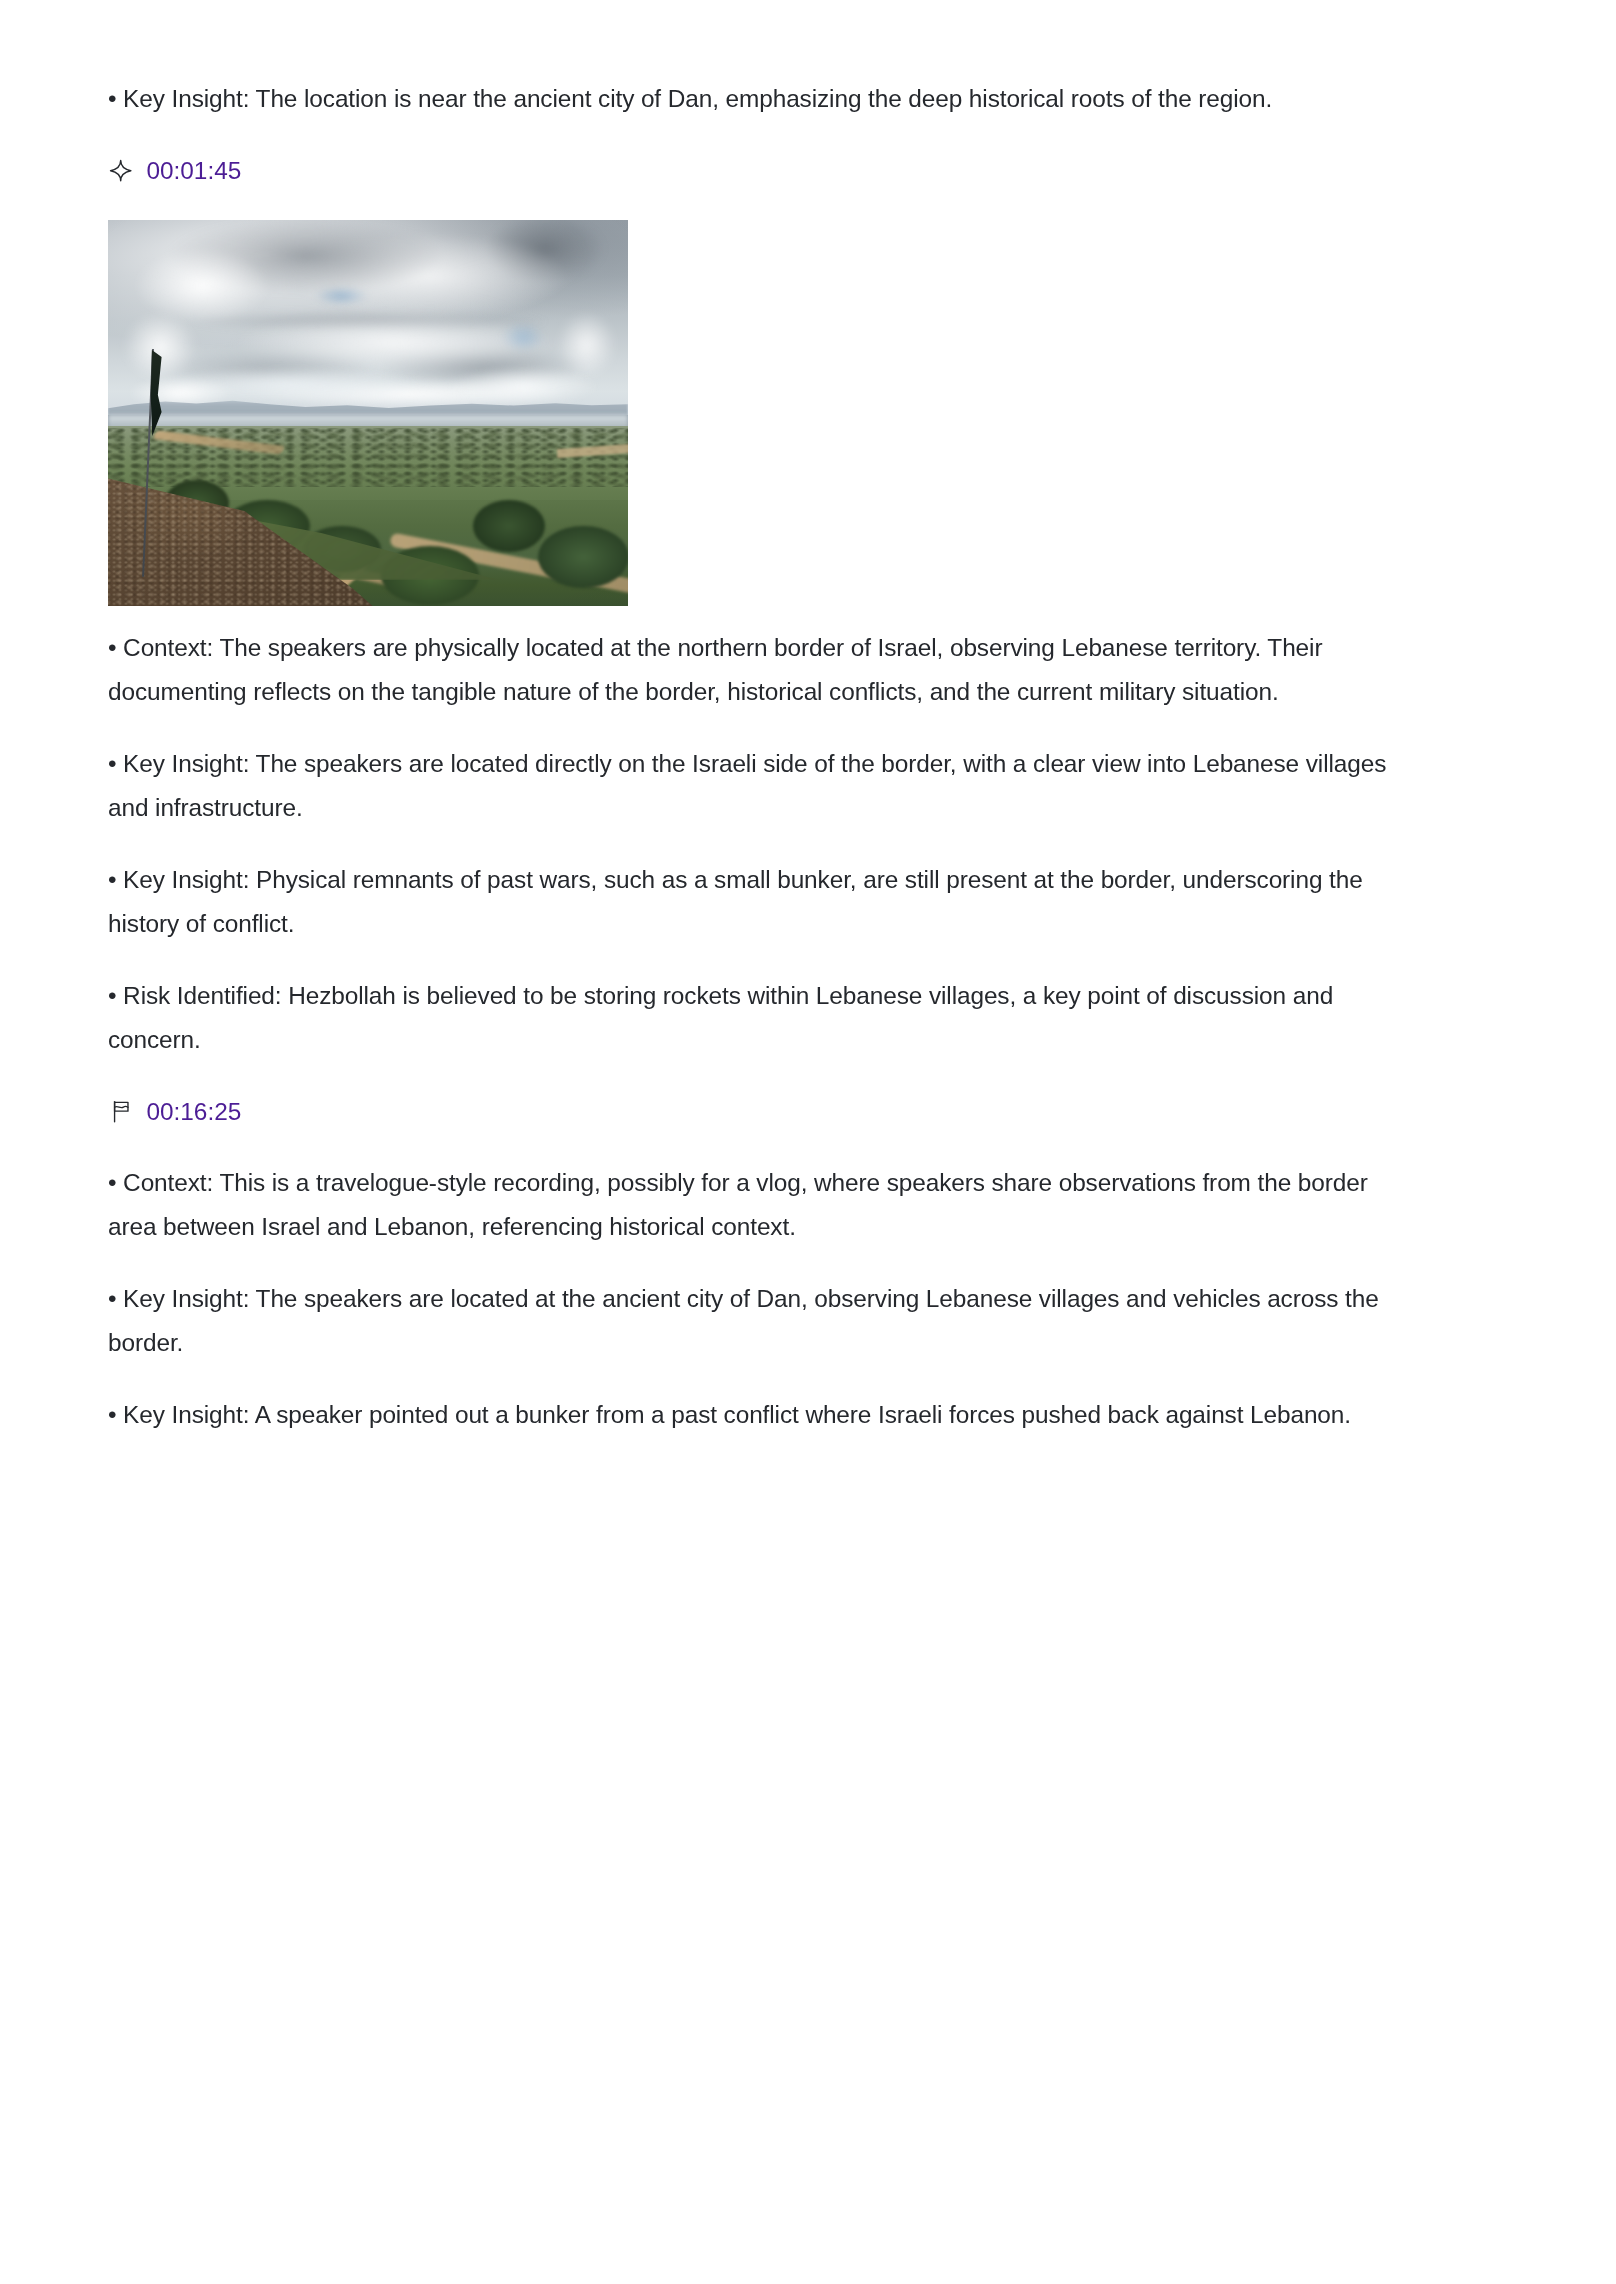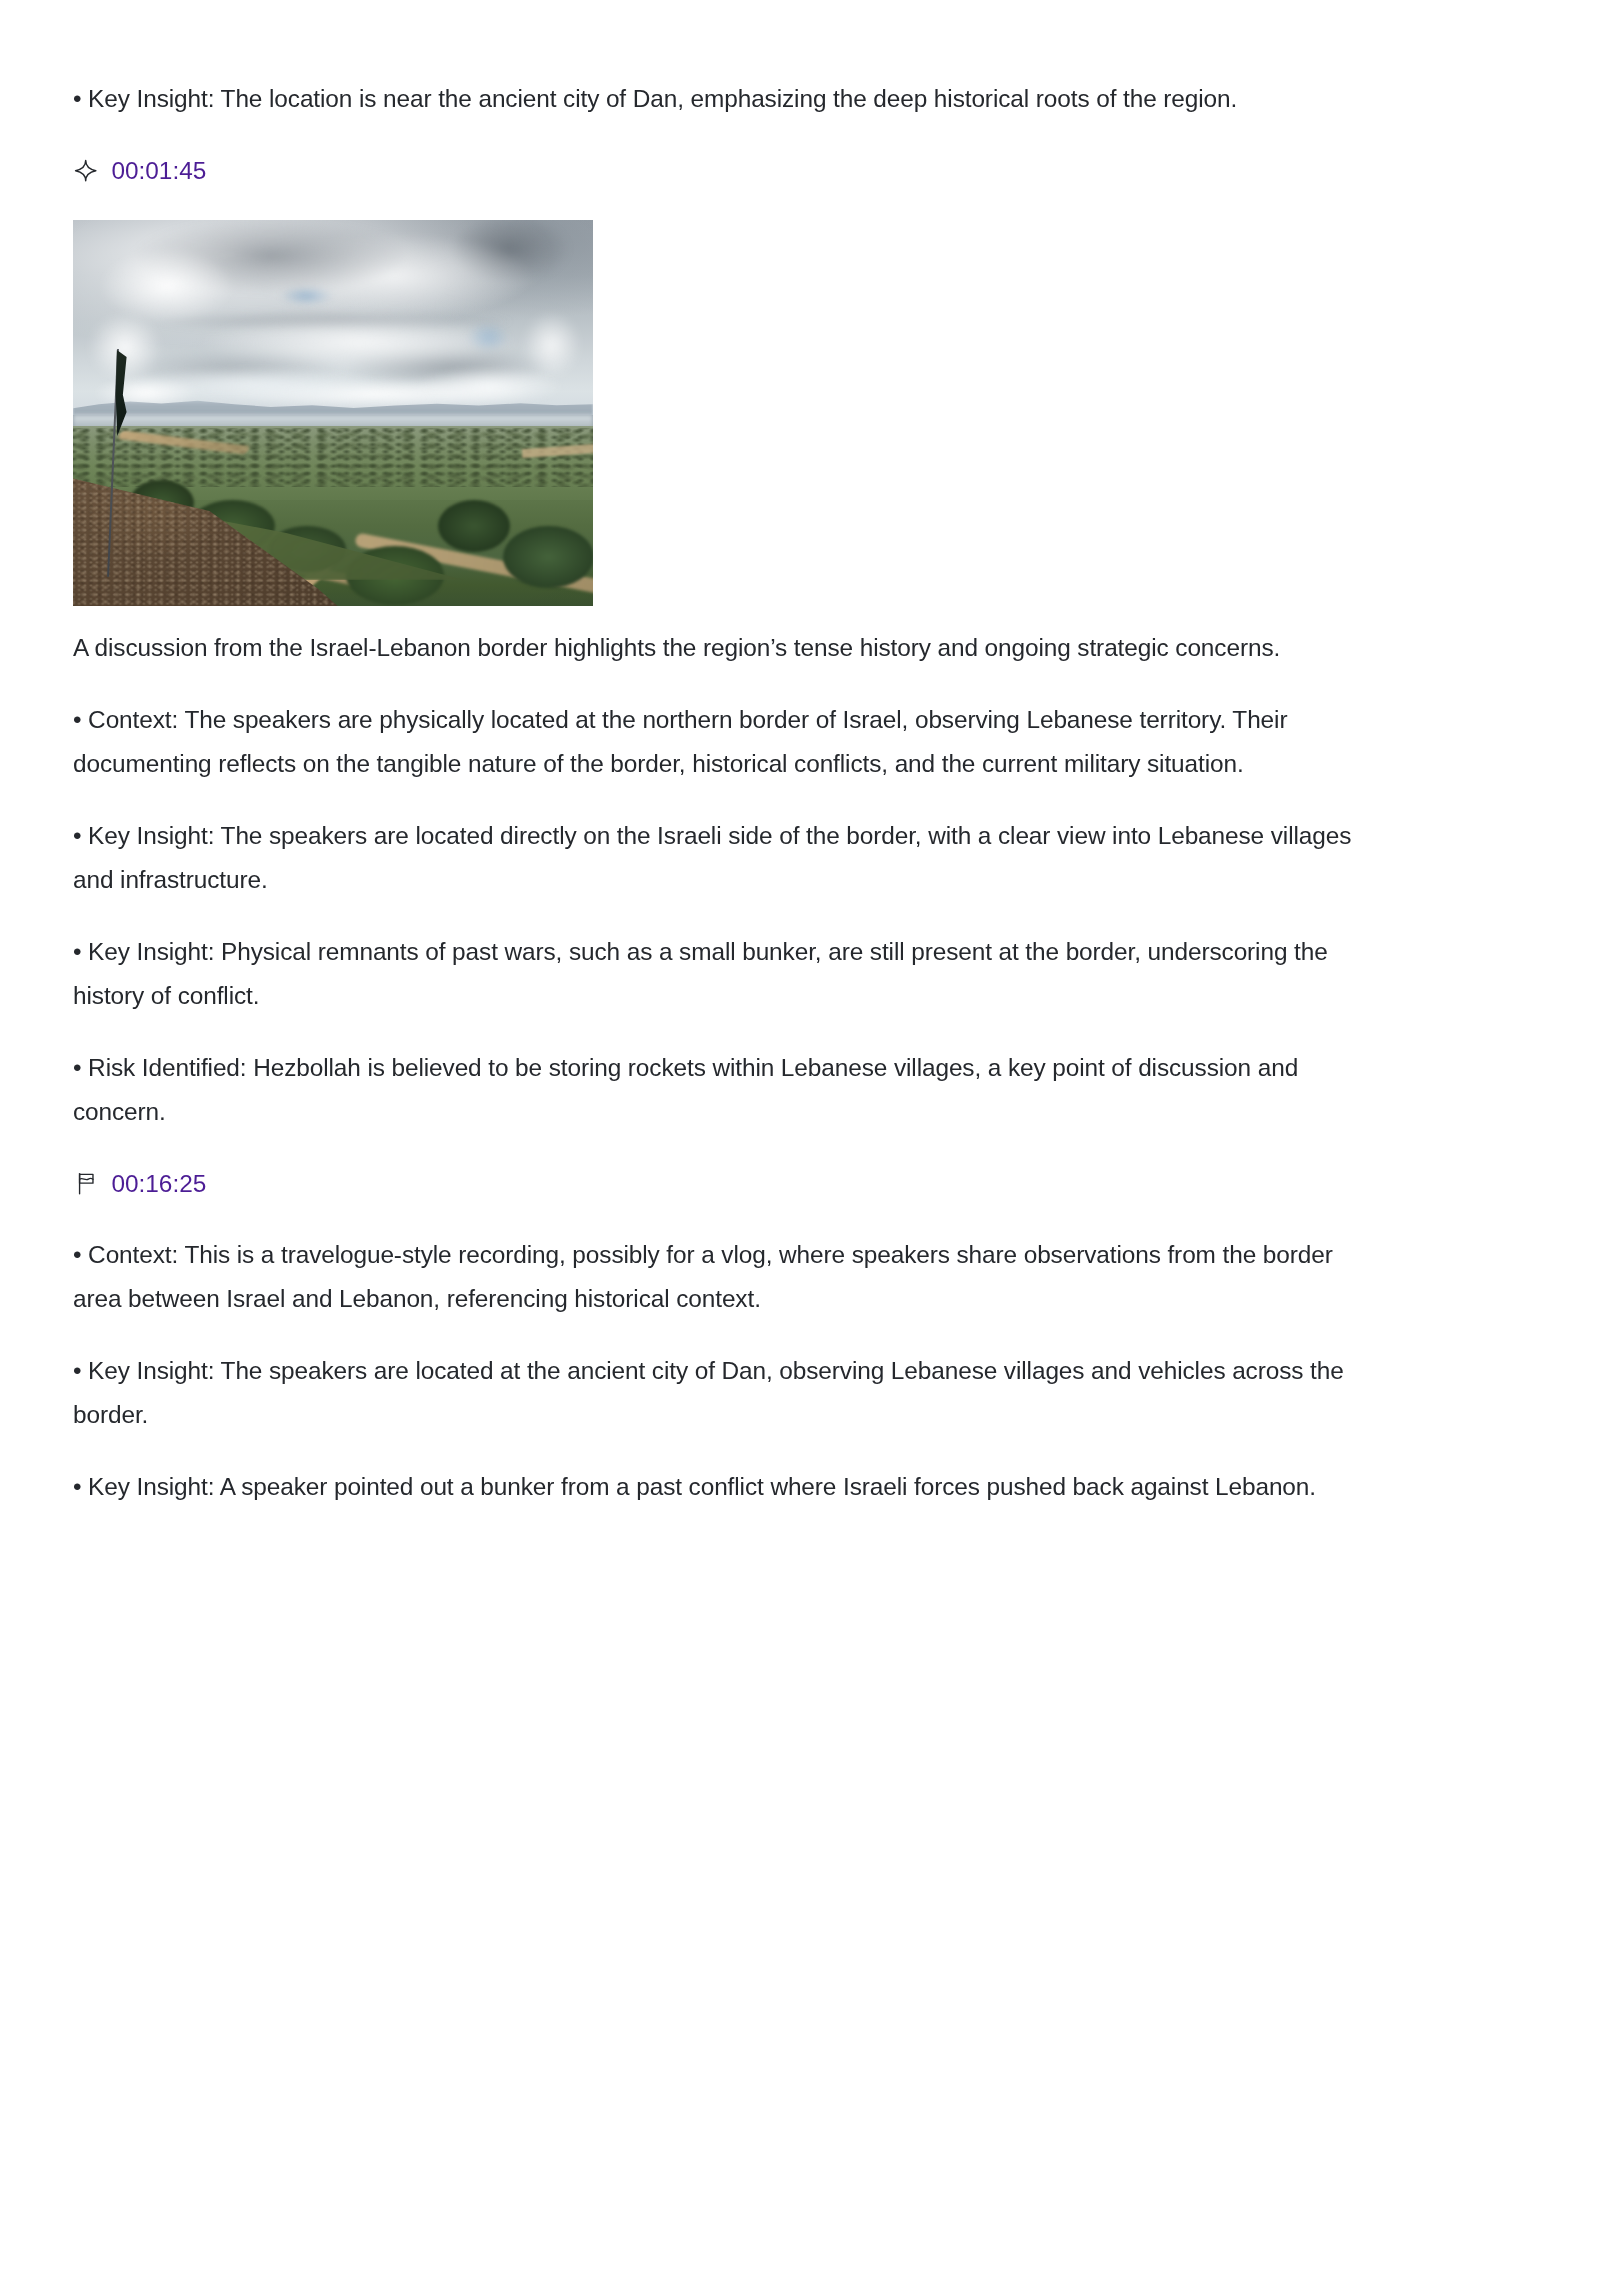--- a/index.html
+++ b/index.html
@@ -13,21 +13,21 @@
     height: 2284px;
     font-family: "Liberation Sans", "DejaVu Sans", sans-serif;
     color: #25282d;
     overflow: hidden;
   }
 
   .page {
     box-sizing: border-box;
     width: 1617px;
     height: 2284px;
-    padding: 77px 174px 0 73px;
+    padding: 77px 174px 0 108px;
     background: #ffffff;
   }
 
   .block {
     font-size: 24.4px;
     line-height: 44px;
     letter-spacing: -0.1px;
     color: #25282d;
     margin: 0 0 28px 0;
     max-width: 1279px;
@@ -339,21 +339,20 @@
       <div class="ph-soil"></div>
       <div class="ph-soil-grain"></div>
 
       <div class="ph-pole"></div>
       <div class="ph-flag"></div>
 
       <div class="ph-vign"></div>
     </div>
   </div>
 
-  <p class="block">A discussion from the Israel-Lebanon border highlights the region’s tense history and ongoing strategic concerns.</p>
 
   <p class="block bullet">• Context: The speakers are physically located at the northern border of Israel, observing Lebanese territory. Their documenting reflects on the tangible nature of the border, historical conflicts, and the current military situation.</p>
 
   <p class="block bullet">• Key Insight: The speakers are located directly on the Israeli side of the border, with a clear view into Lebanese villages and infrastructure.</p>
 
   <p class="block bullet">• Key Insight: Physical remnants of past wars, such as a small bunker, are still present at the border, underscoring the history of conflict.</p>
 
   <p class="block bullet">• Risk Identified: Hezbollah is believed to be storing rockets within Lebanese villages, a key point of discussion and concern.</p>
 
 

